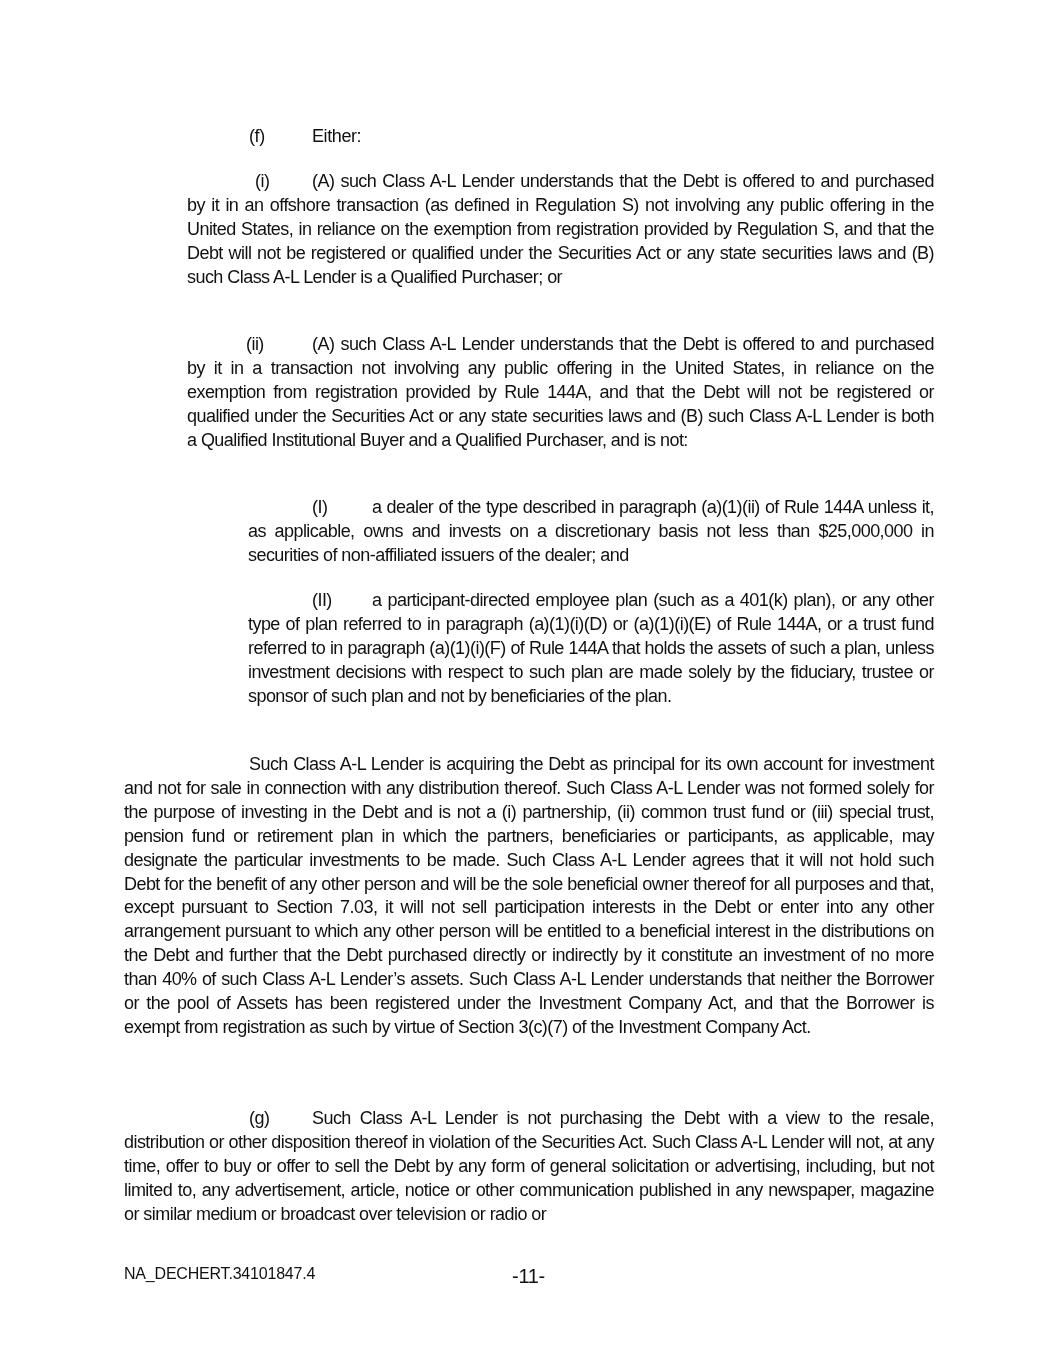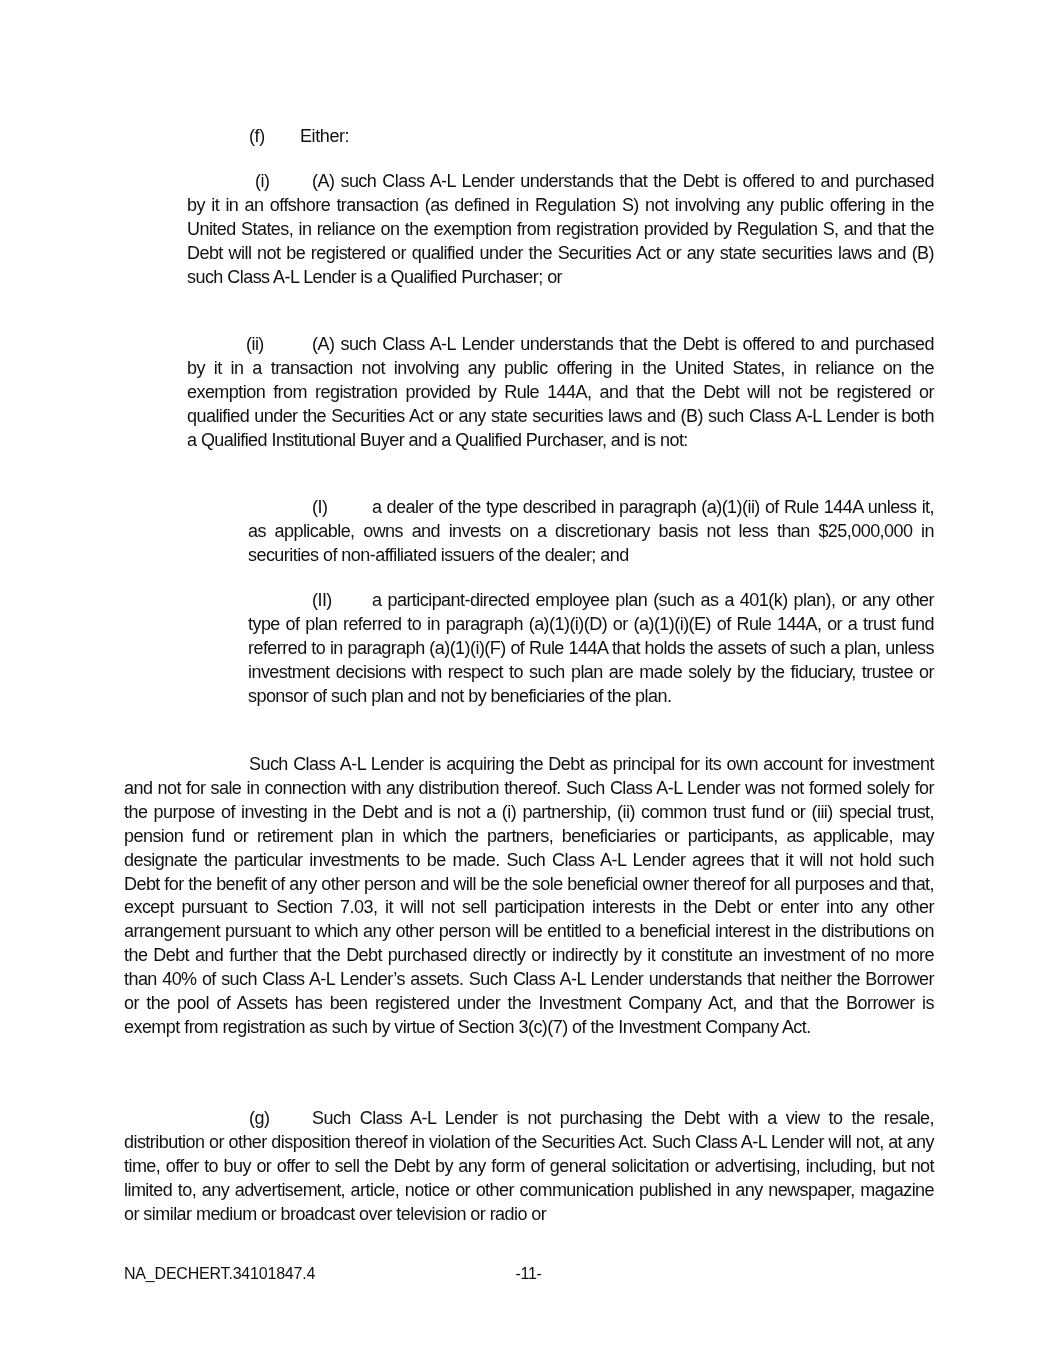--- a/index.html
+++ b/index.html
@@ -4,30 +4,30 @@
 <style>
   html, body { margin: 0; padding: 0; background: #ffffff; }
   body { width: 1057px; height: 1365px; position: relative; overflow: hidden;
          font-family: "Liberation Sans", sans-serif; color: #111; }
   .page { position: absolute; left: 0; top: 0; width: 1057px; height: 1365px; }
   .p { position: absolute; font-size: 18px; line-height: 23.9px; text-align: justify;
        letter-spacing: -0.55px; word-spacing: 0px; transform-origin: 0 0; }
   .u { }
   .heading { position: absolute; font-size: 18px; line-height: 24px; letter-spacing: -0.4px; }
   .footer-page { position: absolute; left: 0; width: 1057px; top: 1265px; text-align: center;
-                 font-size: 16px; letter-spacing: -0.3px; }
+                 font-size: 20px; letter-spacing: -0.3px; }
   .footer-id { position: absolute; left: 124px; top: 1265px; font-size: 16px; letter-spacing: -0.2px; }
 </style>
 </head>
 <body>
 
 <div class="page">
 
   <div class="heading" style="left:249px; top:124px;">(f)</div>
-  <div class="heading" style="left:300px; top:124px;">Either:</div>
+  <div class="heading" style="left:312px; top:124px;">Either:</div>
 
   <div class="p" style="left:187px; top:170px; width:747px; text-indent:65px;">
     <span style="position:absolute; left:68px; top:0; text-indent:0;">(i)</span><span style="display:inline-block; width:60px;"></span><span>(A)</span><span> such Class A-L Lender understands that the Debt is offered to and purchased by it in an offshore transaction (as defined in Regulation S) not involving any public offering in the United States, in reliance on the exemption from registration provided by Regulation S, and that the Debt will not be registered or qualified under the Securities Act or any state securities laws and (B) such Class A-L Lender is a Qualified Purchaser; or</span>
   </div>
 
   <div class="p" style="left:187px; top:333px; width:747px; text-indent:65px;">
     <span style="position:absolute; left:59px; top:0; text-indent:0;">(ii)</span><span style="display:inline-block; width:60px;"></span><span>(A)</span><span> such Class A-L Lender understands that the Debt is offered to and purchased by it in a transaction not involving any public offering in the United States, in reliance on the exemption from registration provided by Rule 144A, and that the Debt will not be registered or qualified under the Securities Act or any state securities laws and (B) such Class A-L Lender is both a Qualified Institutional Buyer and a Qualified Purchaser, and is not:</span>
   </div>
 
   <div class="p" style="left:248px; top:496px; width:686px; text-indent:124px;">

